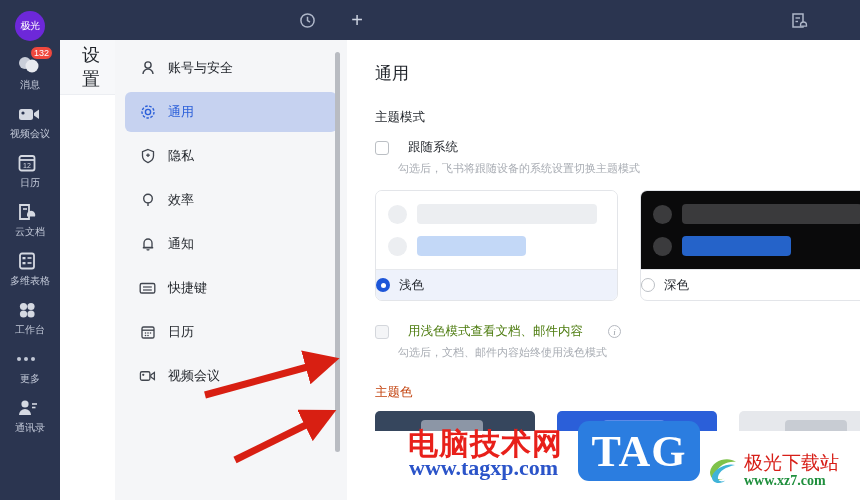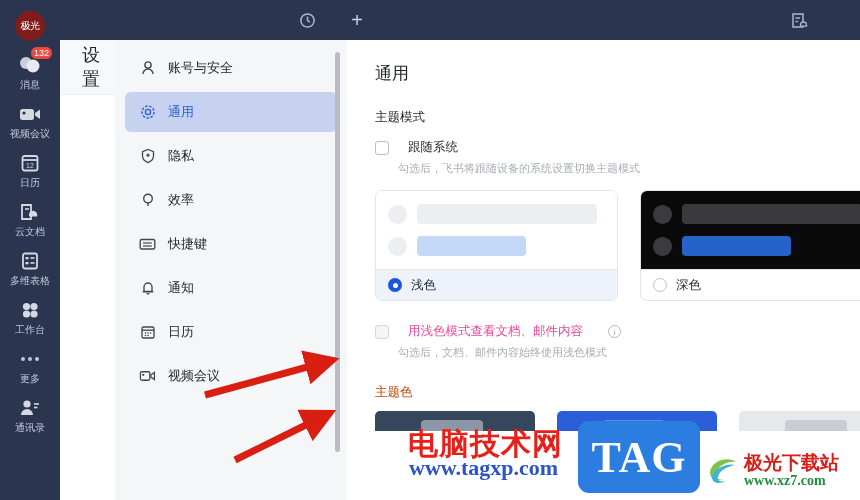--- a/index.html
+++ b/index.html
@@ -21,37 +21,37 @@
     background: #2b3550;
     flex: 0 0 60px;
     display: flex; flex-direction: column;
     align-items: center;
     padding-top: 6px;
     position: relative;
     overflow: hidden;
   }
   .avatar {
     width: 30px; height: 30px; border-radius: 50%;
-    background: #7f1d1d;
+    background: #6d28d9;
     color: #fff;
     font-size: 10px;
     display: flex; align-items: center; justify-content: center;
     margin-top: 5px; margin-bottom: 12px;
     letter-spacing: -0.5px;
   }
   .rail-item {
     width: 60px;
     display: flex; flex-direction: column;
     align-items: center;
     margin-bottom: 11px;
     position: relative;
   }
   .rail-ico {
     width: 26px; height: 24px;
-    display: flex; align-items: center; justify-content: center;
+    display: flex; align-items: center; 
     position: relative;
     color: #c2c8d6;
   }
   .rail-label {
     font-size: 10px;
     color: #c3c9d8;
     margin-top: 2px;
     line-height: 12px;
     white-space: nowrap;
   }
@@ -179,21 +179,21 @@
   .chk-row { display: flex; align-items: center; gap: 19px; }
   .chk {
     width: 14px; height: 14px;
     border: 1px solid #bbbfc4;
     border-radius: 3px;
     background: #fff;
     flex: 0 0 14px;
   }
   .chk.disabled { border-color: #d4d7dc; background: #f4f5f7; }
   .chk-label { font-size: 12.5px; color: #1f2329; }
-  .chk-label.dim { color: #ec4899; }
+  .chk-label.dim { color: #4d7c0f; }
   .desc {
     font-size: 11px; color: #a8acb3;
     margin: 5px 0 0 23px;
   }
   .info-ico {
     width: 13px; height: 13px; border-radius: 50%;
     border: 1px solid #b4b8bf;
     color: #9aa0a7;
     font-size: 9px;
     display: inline-flex; align-items: center; justify-content: center;
@@ -221,21 +221,20 @@
   .light .pv-bar.grey { background: #eceef1; width: 180px; }
   .light .pv-bar.blue { background: #c3d8f7; width: 109px; }
   .dark .pv-dot { background: #3b3b3d; }
   .dark .pv-bar.grey { background: #3a3a3c; width: 180px; }
   .dark .pv-bar.blue { background: #2563c9; width: 109px; }
 
   .card-foot {
     height: 31px;
     display: flex; align-items: center;
     gap: 9px;
-    padding-left: 12px;
     border-top: 1px solid #e7e9ed;
     font-size: 12.5px;
     color: #1f2329;
   }
   .card-foot.sel { background: #eef2fb; }
   .radio {
     width: 14px; height: 14px; border-radius: 50%;
     border: 1px solid #bbbfc4; background: #fff;
     flex: 0 0 14px;
     display: flex; align-items: center; justify-content: center;
@@ -279,37 +278,37 @@
   }
   .wm-url {
     left: 409px; top: 455px;
     font-family: "Liberation Serif", serif;
     font-size: 22px; font-weight: bold;
     color: #2b54c9;
     text-align: right;
   }
   .wm-tag {
     left: 578px; top: 421px;
-    width: 122px; height: 72px;
+    width: 122px; height: 60px;
     background: #2b7de0;
     border-radius: 11px;
     color: #fff;
     font-family: "Liberation Serif", serif;
     font-weight: bold;
     font-size: 44px;
     display: flex; align-items: center; justify-content: center;
     letter-spacing: 1px;
   }
   .wm-jg {
     left: 706px; top: 452px;
     display: flex; align-items: flex-start; gap: 4px;
   }
   .wm-jg .txt1 {
     font-family: "DejaVu Sans", sans-serif;
-    font-size: 19px; font-weight: bold; color: #d71f18; line-height: 21px;
+    font-size: 19px; font-weight: normal; color: #d71f18; line-height: 21px;
   }
   .wm-jg .txt2 {
     font-family: "Liberation Serif", serif;
     font-size: 14px; font-weight: bold; color: #1f8f3d; line-height: 16px;
   }
 
   
   .arrows { position: absolute; left: 0; top: 0; width: 860px; height: 500px; pointer-events: none; }
 </style>
 </head>
@@ -479,38 +478,38 @@
               <svg width="16" height="16" viewBox="0 0 16 16">
                 <circle cx="8" cy="6.6" r="4.3" fill="none" stroke="currentColor" stroke-width="1.4"></circle>
                 <line x1="8" y1="10.6" x2="8" y2="14" stroke="currentColor" stroke-width="1.4"></line>
               </svg>
             </span>
             <span>效率</span>
           </div>
 
           <div class="nav-item">
             <span class="nav-ico">
+              <svg width="16" height="16" viewBox="0 0 16 16">
+                <path d="M4 11.5 V7 a4 4 0 0 1 8 0 v4.5 z" fill="none" stroke="currentColor" stroke-width="1.35"></path>
+                <line x1="2.8" y1="11.7" x2="13.2" y2="11.7" stroke="currentColor" stroke-width="1.35"></line>
+                <path d="M6.8 13.2 a1.3 1.3 0 0 0 2.4 0" fill="none" stroke="currentColor" stroke-width="1.2"></path>
+              </svg>
+            </span>
+            <span>通知</span>
+          </div>
+
+          <div class="nav-item">
+            <span class="nav-ico">
               <svg width="17" height="14" viewBox="0 0 17 14">
                 <rect x="1.2" y="2.5" width="14.6" height="9.5" rx="1.6" fill="none" stroke="currentColor" stroke-width="1.35"></rect>
                 <line x1="4" y1="6" x2="12.8" y2="6" stroke="currentColor" stroke-width="1.2"></line>
                 <line x1="4" y1="9" x2="12.8" y2="9" stroke="currentColor" stroke-width="1.2"></line>
               </svg>
             </span>
             <span>快捷键</span>
-          </div>
-
-          <div class="nav-item">
-            <span class="nav-ico">
-              <svg width="16" height="16" viewBox="0 0 16 16">
-                <path d="M4 11.5 V7 a4 4 0 0 1 8 0 v4.5 z" fill="none" stroke="currentColor" stroke-width="1.35"></path>
-                <line x1="2.8" y1="11.7" x2="13.2" y2="11.7" stroke="currentColor" stroke-width="1.35"></line>
-                <path d="M6.8 13.2 a1.3 1.3 0 0 0 2.4 0" fill="none" stroke="currentColor" stroke-width="1.2"></path>
-              </svg>
-            </span>
-            <span>通知</span>
           </div>
 
           <div class="nav-item">
             <span class="nav-ico">
               <svg width="16" height="16" viewBox="0 0 16 16">
                 <rect x="2" y="3" width="12" height="11" rx="1.6" fill="none" stroke="currentColor" stroke-width="1.35"></rect>
                 <line x1="2" y1="6.2" x2="14" y2="6.2" stroke="currentColor" stroke-width="1.35"></line>
                 <circle cx="5.5" cy="9" r="0.8" fill="currentColor"></circle>
                 <circle cx="8" cy="9" r="0.8" fill="currentColor"></circle>
                 <circle cx="10.5" cy="9" r="0.8" fill="currentColor"></circle>

